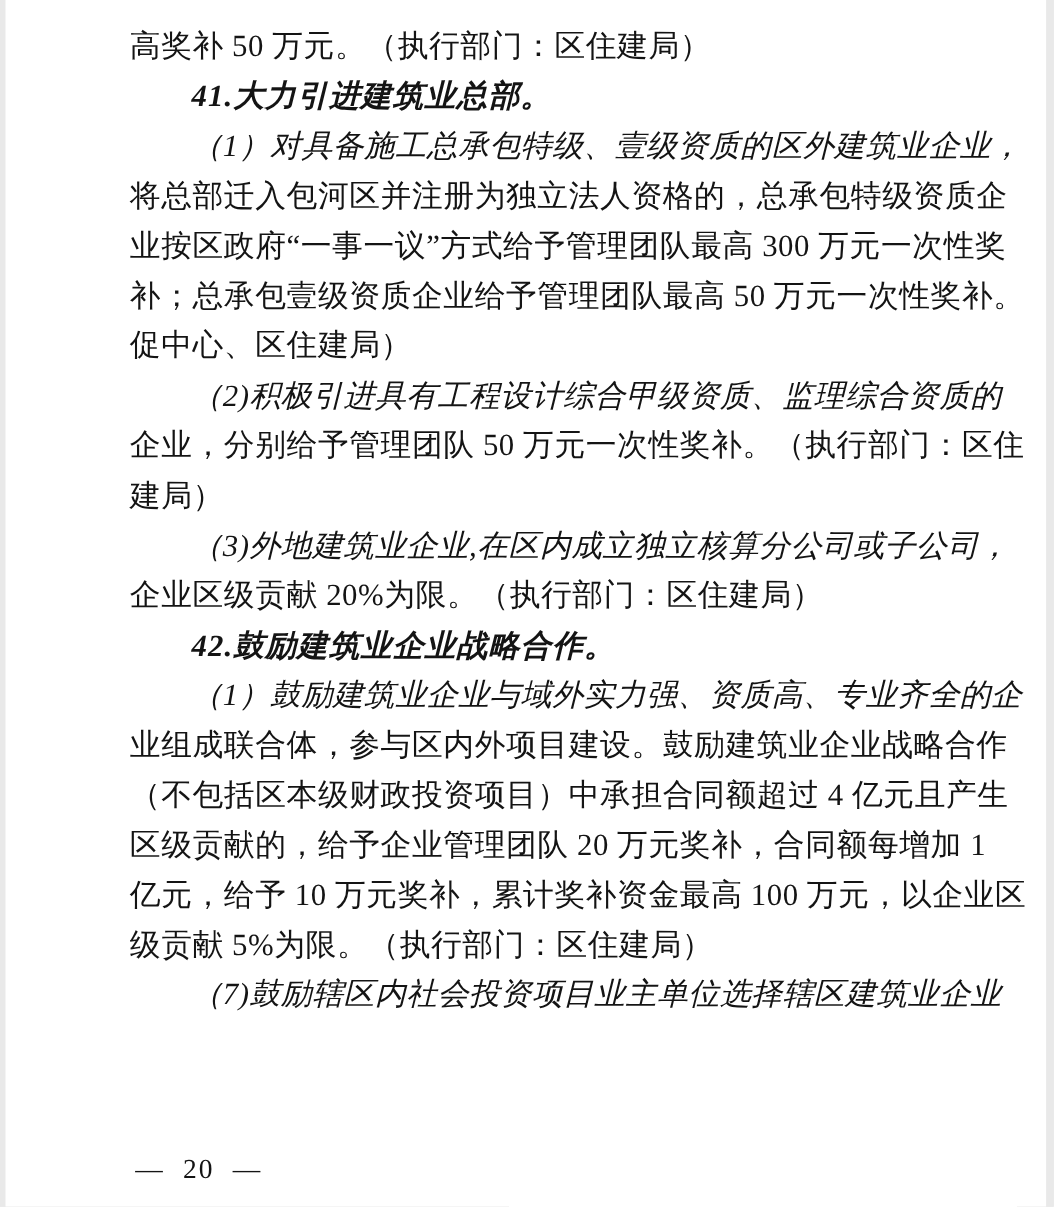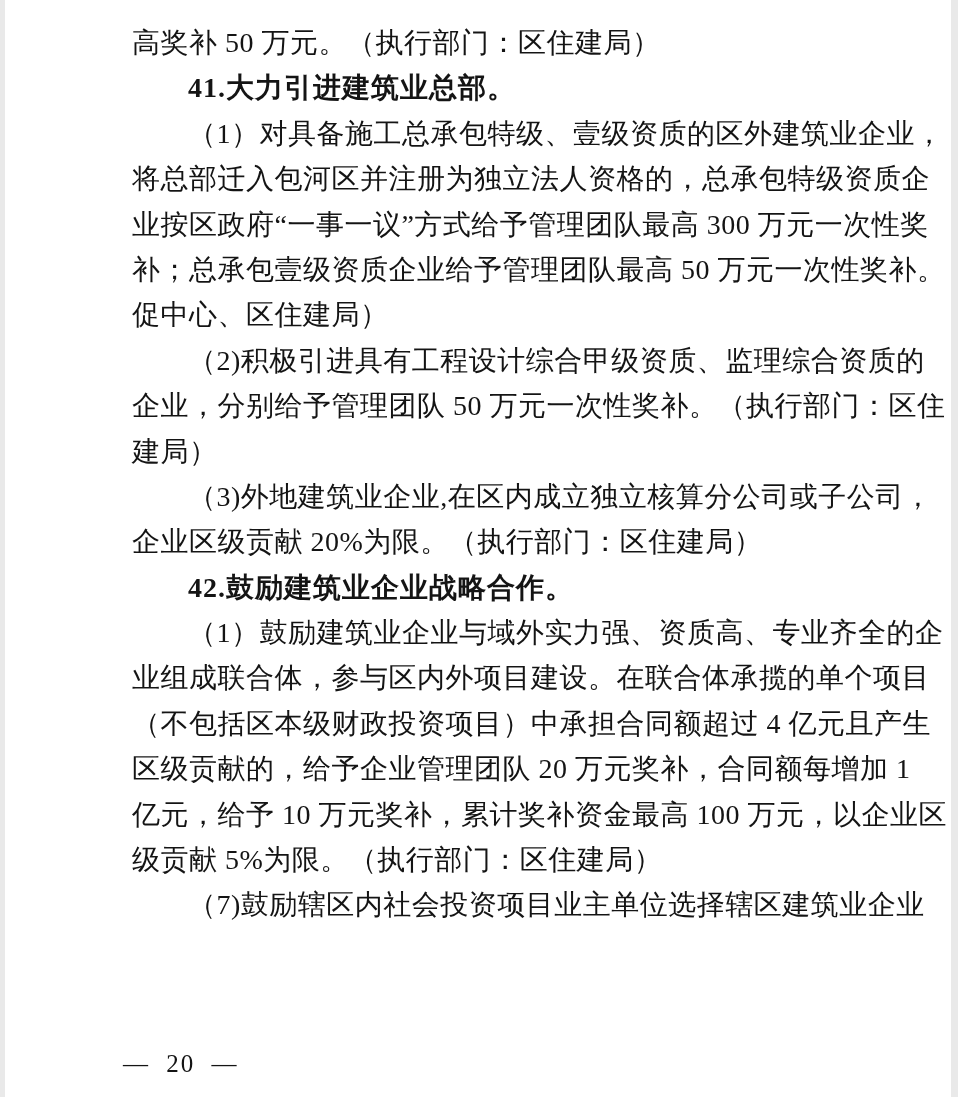--- a/index.html
+++ b/index.html
@@ -25,24 +25,24 @@
   .content {
     padding: 20px 100px 0 113px;
     color: #141414;
   }
   .line {
     font-size: 28px;
     line-height: 45.4px;
     height: 45.4px;
     white-space: nowrap;
     letter-spacing: 0.5px;
-    margin-left: 14px;
   }
   .line.indent {
     padding-left: 56px;
+    font-style: italic;
   }
   .line.bold {
     font-weight: 700;
     letter-spacing: 1px;
   }
   .footer {
     position: absolute;
     left: 118px;
     top: 1050px;
     font-size: 25px;
@@ -64,21 +64,21 @@
         <div class="line">业按区政府“一事一议”方式给予管理团队最高 300 万元一次性奖</div>
         <div class="line">补；总承包壹级资质企业给予管理团队最高 50 万元一次性奖补。</div>
         <div class="line">促中心、区住建局）</div>
         <div class="line indent">（2)积极引进具有工程设计综合甲级资质、监理综合资质的</div>
         <div class="line">企业，分别给予管理团队 50 万元一次性奖补。（执行部门：区住</div>
         <div class="line">建局）</div>
         <div class="line indent">（3)外地建筑业企业,在区内成立独立核算分公司或子公司，</div>
         <div class="line">企业区级贡献 20%为限。（执行部门：区住建局）</div>
         <div class="line bold indent">42.鼓励建筑业企业战略合作。</div>
         <div class="line indent">（1）鼓励建筑业企业与域外实力强、资质高、专业齐全的企</div>
-        <div class="line">业组成联合体，参与区内外项目建设。在联合体承揽的单个项目</div>
+        <div class="line">业组成联合体，参与区内外项目建设。鼓励建筑业企业战略合作</div>
         <div class="line">（不包括区本级财政投资项目）中承担合同额超过 4 亿元且产生</div>
         <div class="line">区级贡献的，给予企业管理团队 20 万元奖补，合同额每增加 1</div>
         <div class="line">亿元，给予 10 万元奖补，累计奖补资金最高 100 万元，以企业区</div>
         <div class="line">级贡献 5%为限。（执行部门：区住建局）</div>
         <div class="line indent">（7)鼓励辖区内社会投资项目业主单位选择辖区建筑业企业</div>
       </div>
     <div class="footer">— 20 —</div>
   </div>
 </div>
 

